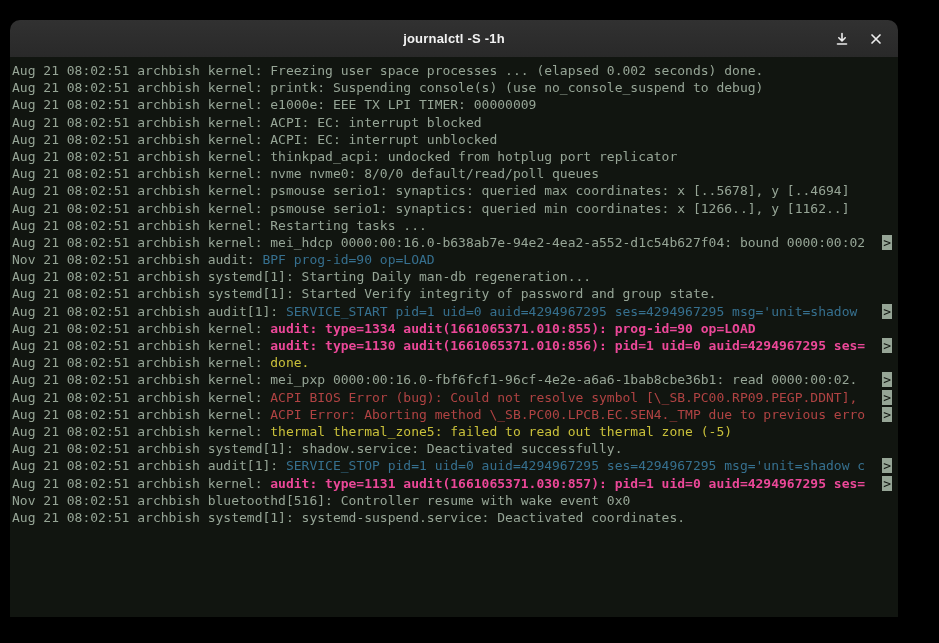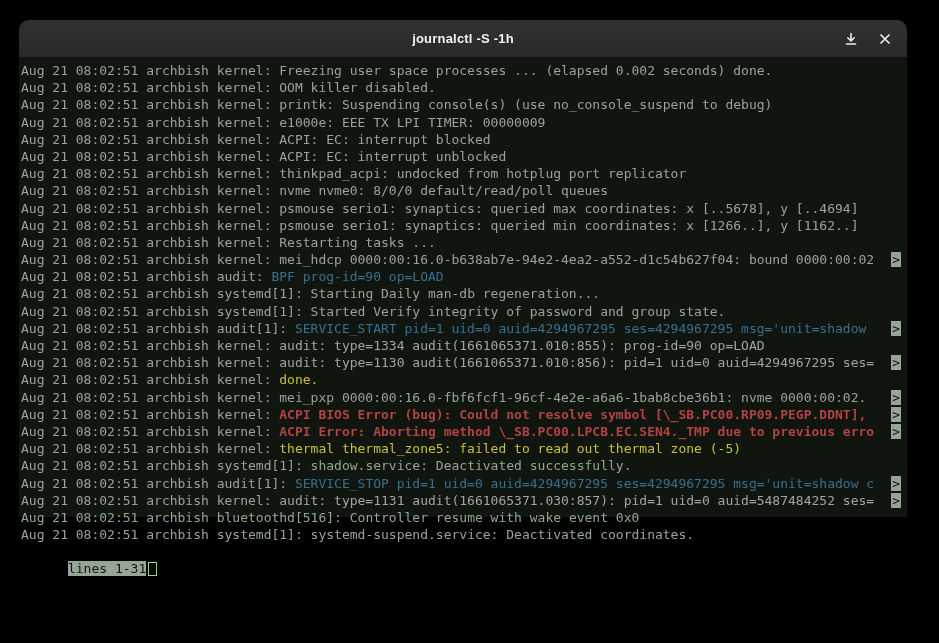--- a/index.html
+++ b/index.html
@@ -1,40 +1,40 @@
 <!DOCTYPE html>
 <html><head>
 <meta charset="utf-8">
 <style>
   html,body{margin:0;padding:0;}
   body{
     width:939px;height:643px;background:#000;overflow:hidden;position:relative;
     font-family:"Liberation Sans",sans-serif;
   }
-  .window{position:absolute;left:19px;top:20px;width:888px;}
+  .window{position:absolute;left:10px;top:20px;width:888px;}
   .titlebar{
     height:37px;background:linear-gradient(#313131,#292929);
     border-radius:10px 10px 0 0;position:relative;
     display:flex;align-items:center;justify-content:center;
   }
   .title{font:bold 13px "Liberation Sans",sans-serif;color:#f2f2f2;letter-spacing:.2px;}
   .tb-icons{position:absolute;right:10px;top:0;height:100%;display:flex;align-items:center;gap:10px;}
   .tb-btn{background:none;border:none;margin:0;padding:0;width:24px;height:24px;
     display:flex;align-items:center;justify-content:center;cursor:pointer;border-radius:4px;}
   .tb-btn svg{display:block;}
   .terminal{
-    background:#111510;height:460px;box-sizing:border-box;
+    background:#111510;height:560px;box-sizing:border-box;
     padding:5px 0 0 2px;position:relative;
     font-family:"DejaVu Sans Mono",monospace;font-size:13px;color:#96a596;
   }
   .term-line{height:17.2px;line-height:17.2px;white-space:pre;position:relative;}
   .msg-default{color:#96a596;}
-  .msg-bold{color:#a3a3a3;font-weight:normal;}
+  .msg-bold{color:#ec4899;font-weight:bold;}
   .msg-yellow{color:#c9c03a;font-weight:normal;}
-  .msg-red{color:#b04343;font-weight:bold;}
+  .msg-red{color:#b04343;font-weight:normal;}
   .msg-blue{color:#36708f;}
   .trunc{
     position:absolute;right:6px;top:1px;height:15px;line-height:15px;
     background:#96a596;color:#111510;padding:0 1px;font-weight:normal;
   }
   .status-line .inverse{background:#96a596;color:#111510;}
   .cursor{
     display:inline-block;width:9px;height:14px;box-sizing:border-box;
     border:1.5px solid #7de67d;vertical-align:middle;margin-left:2px;margin-top:-2px;
   }
@@ -59,44 +59,40 @@
           <svg width="12" height="12" viewBox="0 0 12 12">
             <path d="M2 2l8 8M10 2l-8 8" stroke="#ececec" stroke-width="1.7" stroke-linecap="round"></path>
           </svg>
         </span>
       </button>
     </div>
   </div>
 
   <div class="terminal" id="term">
     <div class="term-line"><span class="msg-default">Aug 21 08:02:51 archbish kernel: </span><span class="msg-default">Freezing user space processes ... (elapsed 0.002 seconds) done.</span></div>
-      <div class="term-line"><span class="msg-default">Aug 21 08:02:51 archbish kernel: </span><span class="msg-default">OOM killer disabled.</span></div>
       <div class="term-line"><span class="msg-default">Aug 21 08:02:51 archbish kernel: </span><span class="msg-default">printk: Suspending console(s) (use no_console_suspend to debug)</span></div>
       <div class="term-line"><span class="msg-default">Aug 21 08:02:51 archbish kernel: </span><span class="msg-default">e1000e: EEE TX LPI TIMER: 00000009</span></div>
       <div class="term-line"><span class="msg-default">Aug 21 08:02:51 archbish kernel: </span><span class="msg-default">ACPI: EC: interrupt blocked</span></div>
       <div class="term-line"><span class="msg-default">Aug 21 08:02:51 archbish kernel: </span><span class="msg-default">ACPI: EC: interrupt unblocked</span></div>
       <div class="term-line"><span class="msg-default">Aug 21 08:02:51 archbish kernel: </span><span class="msg-default">thinkpad_acpi: undocked from hotplug port replicator</span></div>
       <div class="term-line"><span class="msg-default">Aug 21 08:02:51 archbish kernel: </span><span class="msg-default">nvme nvme0: 8/0/0 default/read/poll queues</span></div>
       <div class="term-line"><span class="msg-default">Aug 21 08:02:51 archbish kernel: </span><span class="msg-default">psmouse serio1: synaptics: queried max coordinates: x [..5678], y [..4694]</span></div>
       <div class="term-line"><span class="msg-default">Aug 21 08:02:51 archbish kernel: </span><span class="msg-default">psmouse serio1: synaptics: queried min coordinates: x [1266..], y [1162..]</span></div>
       <div class="term-line"><span class="msg-default">Aug 21 08:02:51 archbish kernel: </span><span class="msg-default">Restarting tasks ...</span></div>
       <div class="term-line"><span class="msg-default">Aug 21 08:02:51 archbish kernel: </span><span class="msg-default">mei_hdcp 0000:00:16.0-b638ab7e-94e2-4ea2-a552-d1c54b627f04: bound 0000:00:02</span><span class="trunc">&gt;</span></div>
-      <div class="term-line"><span class="msg-default">Aug 21 08:02:51 archbish audit: </span><span class="msg-blue">BPF prog-id=90 op=LOAD</span></div>
+      <div class="term-line"><span class="msg-default">Nov 21 08:02:51 archbish audit: </span><span class="msg-blue">BPF prog-id=90 op=LOAD</span></div>
       <div class="term-line"><span class="msg-default">Aug 21 08:02:51 archbish systemd[1]: </span><span class="msg-default">Starting Daily man-db regeneration...</span></div>
       <div class="term-line"><span class="msg-default">Aug 21 08:02:51 archbish systemd[1]: </span><span class="msg-default">Started Verify integrity of password and group state.</span></div>
       <div class="term-line"><span class="msg-default">Aug 21 08:02:51 archbish audit[1]: </span><span class="msg-blue">SERVICE_START pid=1 uid=0 auid=4294967295 ses=4294967295 msg='unit=shadow</span><span class="trunc">&gt;</span></div>
       <div class="term-line"><span class="msg-default">Aug 21 08:02:51 archbish kernel: </span><span class="msg-bold">audit: type=1334 audit(1661065371.010:855): prog-id=90 op=LOAD</span></div>
       <div class="term-line"><span class="msg-default">Aug 21 08:02:51 archbish kernel: </span><span class="msg-bold">audit: type=1130 audit(1661065371.010:856): pid=1 uid=0 auid=4294967295 ses=</span><span class="trunc">&gt;</span></div>
       <div class="term-line"><span class="msg-default">Aug 21 08:02:51 archbish kernel: </span><span class="msg-yellow">done.</span></div>
-      <div class="term-line"><span class="msg-default">Aug 21 08:02:51 archbish kernel: </span><span class="msg-default">mei_pxp 0000:00:16.0-fbf6fcf1-96cf-4e2e-a6a6-1bab8cbe36b1: nvme 0000:00:02.</span><span class="trunc">&gt;</span></div>
+      <div class="term-line"><span class="msg-default">Aug 21 08:02:51 archbish kernel: </span><span class="msg-default">mei_pxp 0000:00:16.0-fbf6fcf1-96cf-4e2e-a6a6-1bab8cbe36b1: read 0000:00:02.</span><span class="trunc">&gt;</span></div>
       <div class="term-line"><span class="msg-default">Aug 21 08:02:51 archbish kernel: </span><span class="msg-red">ACPI BIOS Error (bug): Could not resolve symbol [\_SB.PC00.RP09.PEGP.DDNT],</span><span class="trunc">&gt;</span></div>
       <div class="term-line"><span class="msg-default">Aug 21 08:02:51 archbish kernel: </span><span class="msg-red">ACPI Error: Aborting method \_SB.PC00.LPCB.EC.SEN4._TMP due to previous erro</span><span class="trunc">&gt;</span></div>
       <div class="term-line"><span class="msg-default">Aug 21 08:02:51 archbish kernel: </span><span class="msg-yellow">thermal thermal_zone5: failed to read out thermal zone (-5)</span></div>
       <div class="term-line"><span class="msg-default">Aug 21 08:02:51 archbish systemd[1]: </span><span class="msg-default">shadow.service: Deactivated successfully.</span></div>
       <div class="term-line"><span class="msg-default">Aug 21 08:02:51 archbish audit[1]: </span><span class="msg-blue">SERVICE_STOP pid=1 uid=0 auid=4294967295 ses=4294967295 msg='unit=shadow c</span><span class="trunc">&gt;</span></div>
-      <div class="term-line"><span class="msg-default">Aug 21 08:02:51 archbish kernel: </span><span class="msg-bold">audit: type=1131 audit(1661065371.030:857): pid=1 uid=0 auid=5487484252 ses=</span><span class="trunc">&gt;</span></div>
-      <div class="term-line"><span class="msg-default">Aug 21 08:02:51 archbish bluetoothd[516]: </span><span class="msg-default">Controller resume with wake event 0x0</span></div>
+      <div class="term-line"><span class="msg-default">Aug 21 08:02:51 archbish kernel: </span><span class="msg-bold">audit: type=1131 audit(1661065371.030:857): pid=1 uid=0 auid=4294967295 ses=</span><span class="trunc">&gt;</span></div>
+      <div class="term-line"><span class="msg-default">Nov 21 08:02:51 archbish bluetoothd[516]: </span><span class="msg-default">Controller resume with wake event 0x0</span></div>
       <div class="term-line"><span class="msg-default">Aug 21 08:02:51 archbish systemd[1]: </span><span class="msg-default">systemd-suspend.service: Deactivated coordinates.</span></div>
-      <div class="term-line status-line">
-      <span class="inverse">lines 1-31</span><span class="cursor"></span>
-    </div>
   </div>
 </div>
 
 </body></html>

